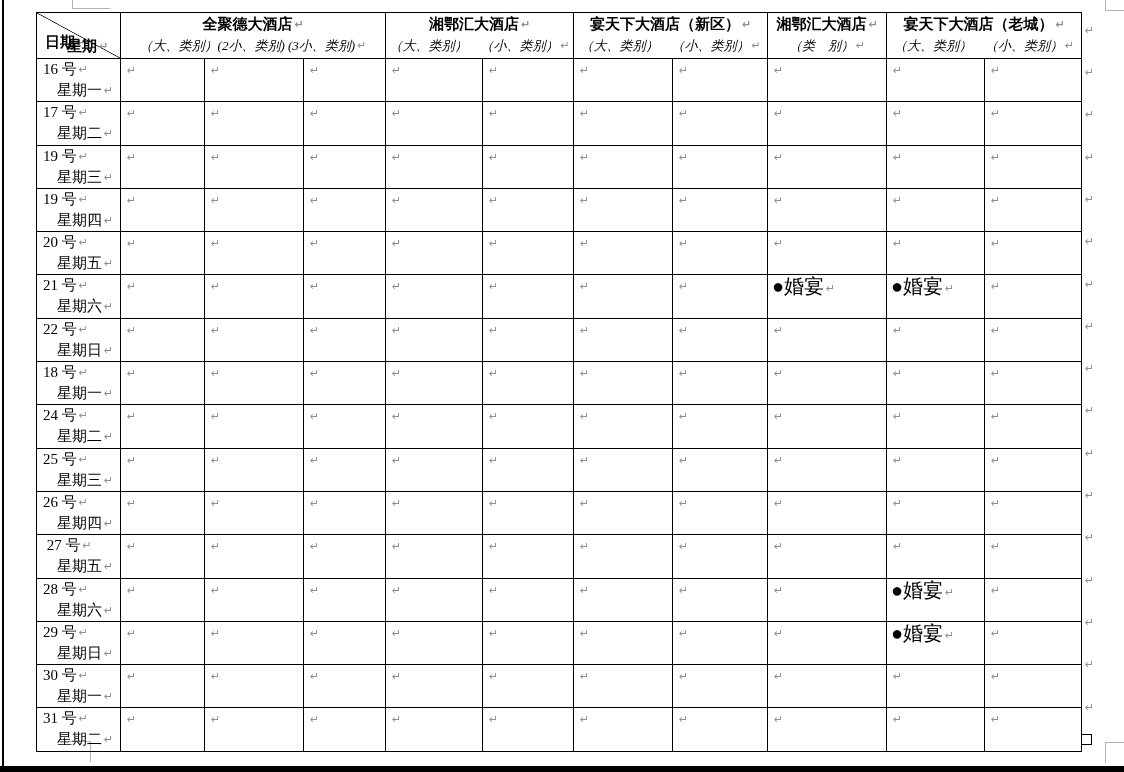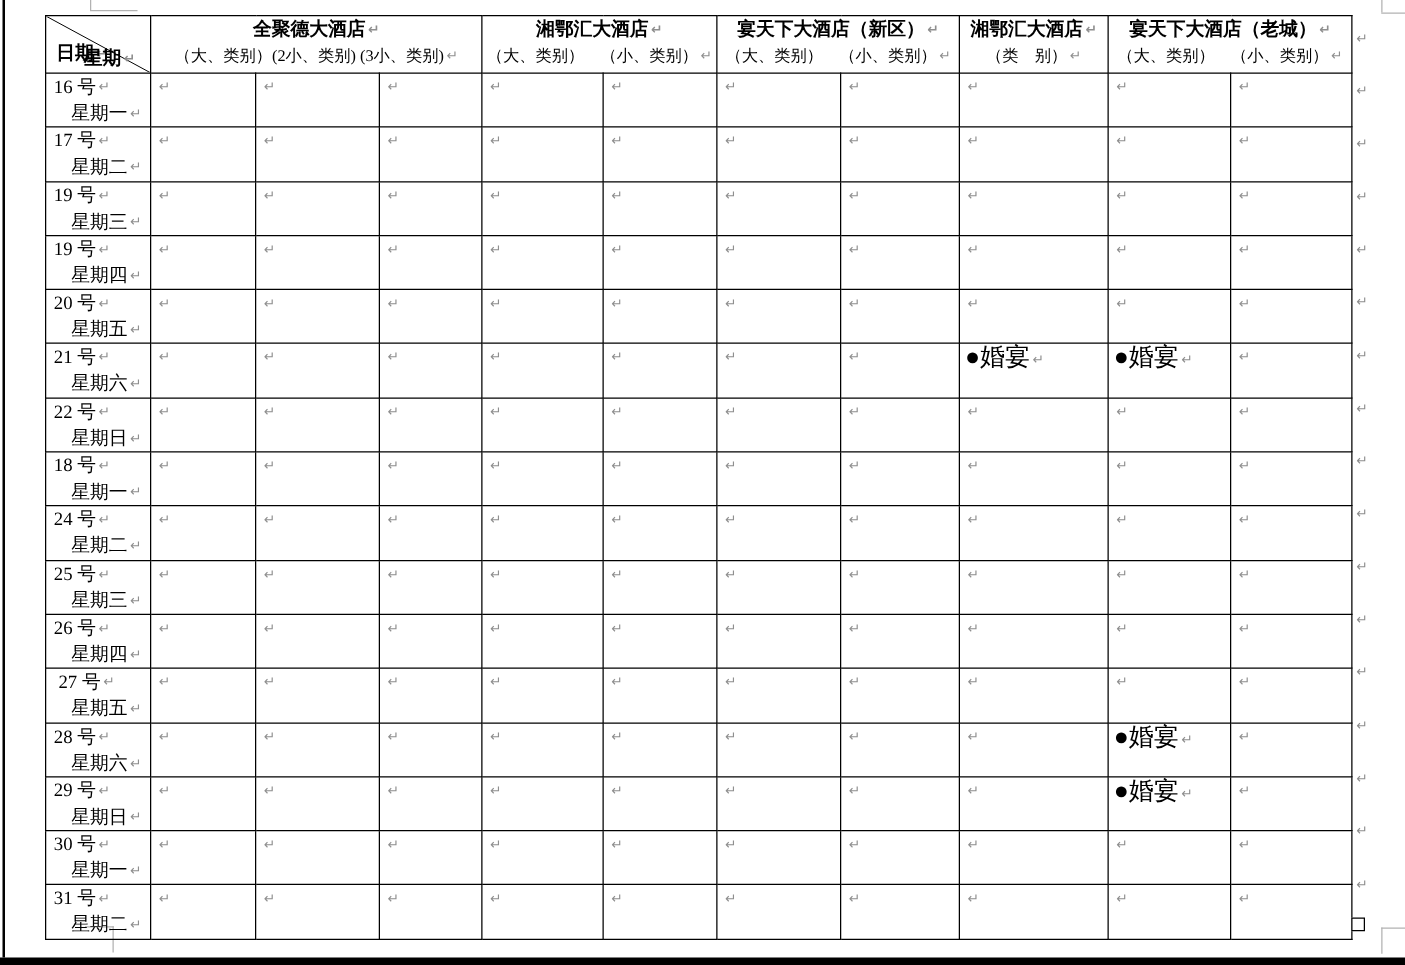--- a/index.html
+++ b/index.html
@@ -49,21 +49,21 @@
   .corner-wrap {
     position: relative; width: 100%; height: 100%;
     background: linear-gradient(to top right,
       transparent calc(50% - 0.7px), #000 50%, transparent calc(50% + 0.7px));
   }
   .corner-top    { position: absolute; top: 20px;  left: 8px;  font-weight: bold; font-size: 15px; text-align: center; }
   .corner-bottom { position: absolute; bottom: 2px; left: 30px; font-weight: bold; font-size: 15px; }
 
   
   .hotel-name { text-align: center; font-weight: bold; font-size: 15px; line-height: 22px; white-space: nowrap; }
-  .hotel-sub  { text-align: center; font-size: 13px; line-height: 20px; white-space: nowrap; }
+  .hotel-sub  { text-align: center; font-size: 13px; line-height: 20px; white-space: nowrap; font-style: italic; }
 
   
   .date-line { font-size: 15px; line-height: 21px; padding-left: 6px; white-space: pre; }
   .week-line { font-size: 15px; line-height: 20px; padding-left: 20px; white-space: pre; }
 
   
   .cell-top { padding: 2px 0 0 4px; line-height: 18px; white-space: nowrap; }
   .entry { font-size: 20px; }
 
   

